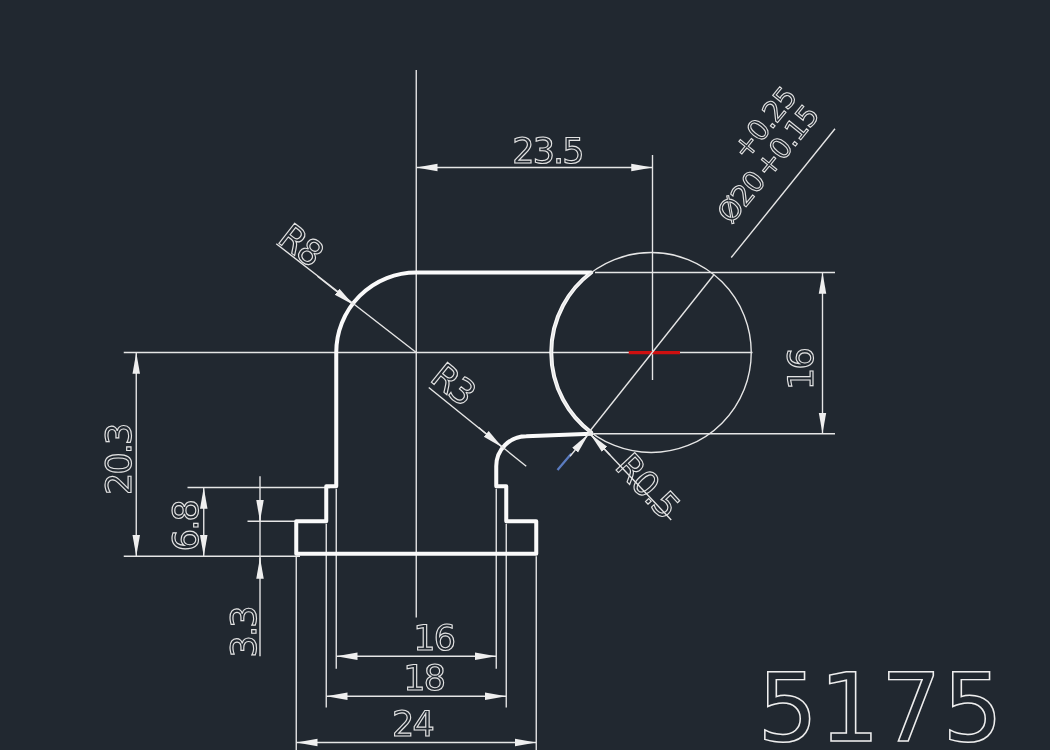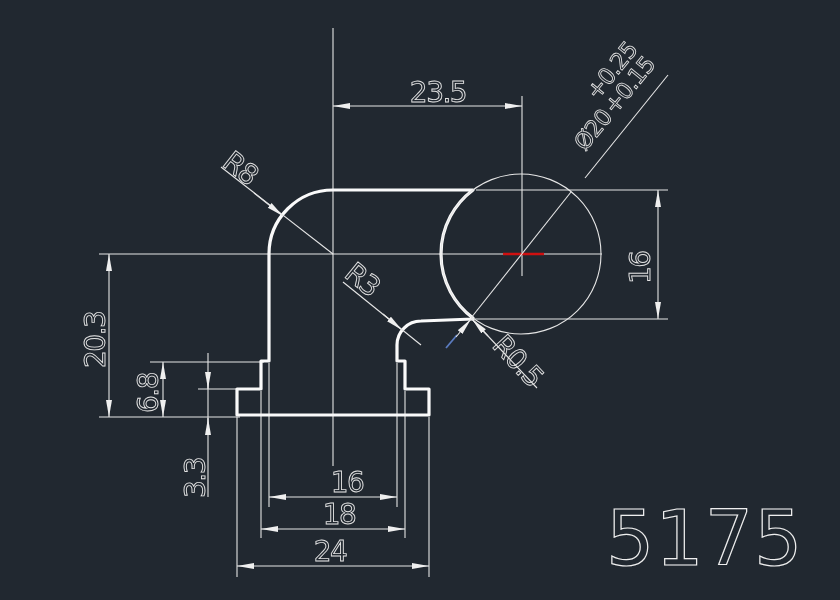--- a/index.html
+++ b/index.html
@@ -1,17 +1,17 @@
 <!DOCTYPE html>
 <html><head>
 <meta charset="utf-8">
 <style>
   html,body{margin:0;padding:0;}
   body{width:840px;height:600px;overflow:hidden;background:#212830;font-family:"DejaVu Sans",sans-serif;}
-  #viewport{width:840px;height:488px;position:relative;}
+  #viewport{width:840px;height:488px;position:relative;margin-top:28px;}
   svg{display:block;}
   .thin{stroke:#e6e6e6;stroke-width:1.1;fill:none;}
   .thick{stroke:#fafafa;stroke-width:3.2;fill:none;stroke-linejoin:round;stroke-linecap:butt;}
   .dimtxt{fill:none;stroke:#e3e3e3;stroke-width:0.9;font-size:28px;letter-spacing:-1.5px;font-family:"DejaVu Sans",sans-serif;}
   .boretxt{fill:none;stroke:#e3e3e3;stroke-width:0.85;font-size:23px;letter-spacing:-1px;font-family:"DejaVu Sans",sans-serif;}
   .bigtxt{fill:none;stroke:#eeeeee;stroke-width:1.2;font-size:76px;letter-spacing:1px;font-family:"DejaVu Sans",sans-serif;}
   .redmark{stroke:#cf1010;stroke-width:2.6;}
   .bluemark{stroke:#5b7cc0;stroke-width:1.8;}
 </style>
 </head>

